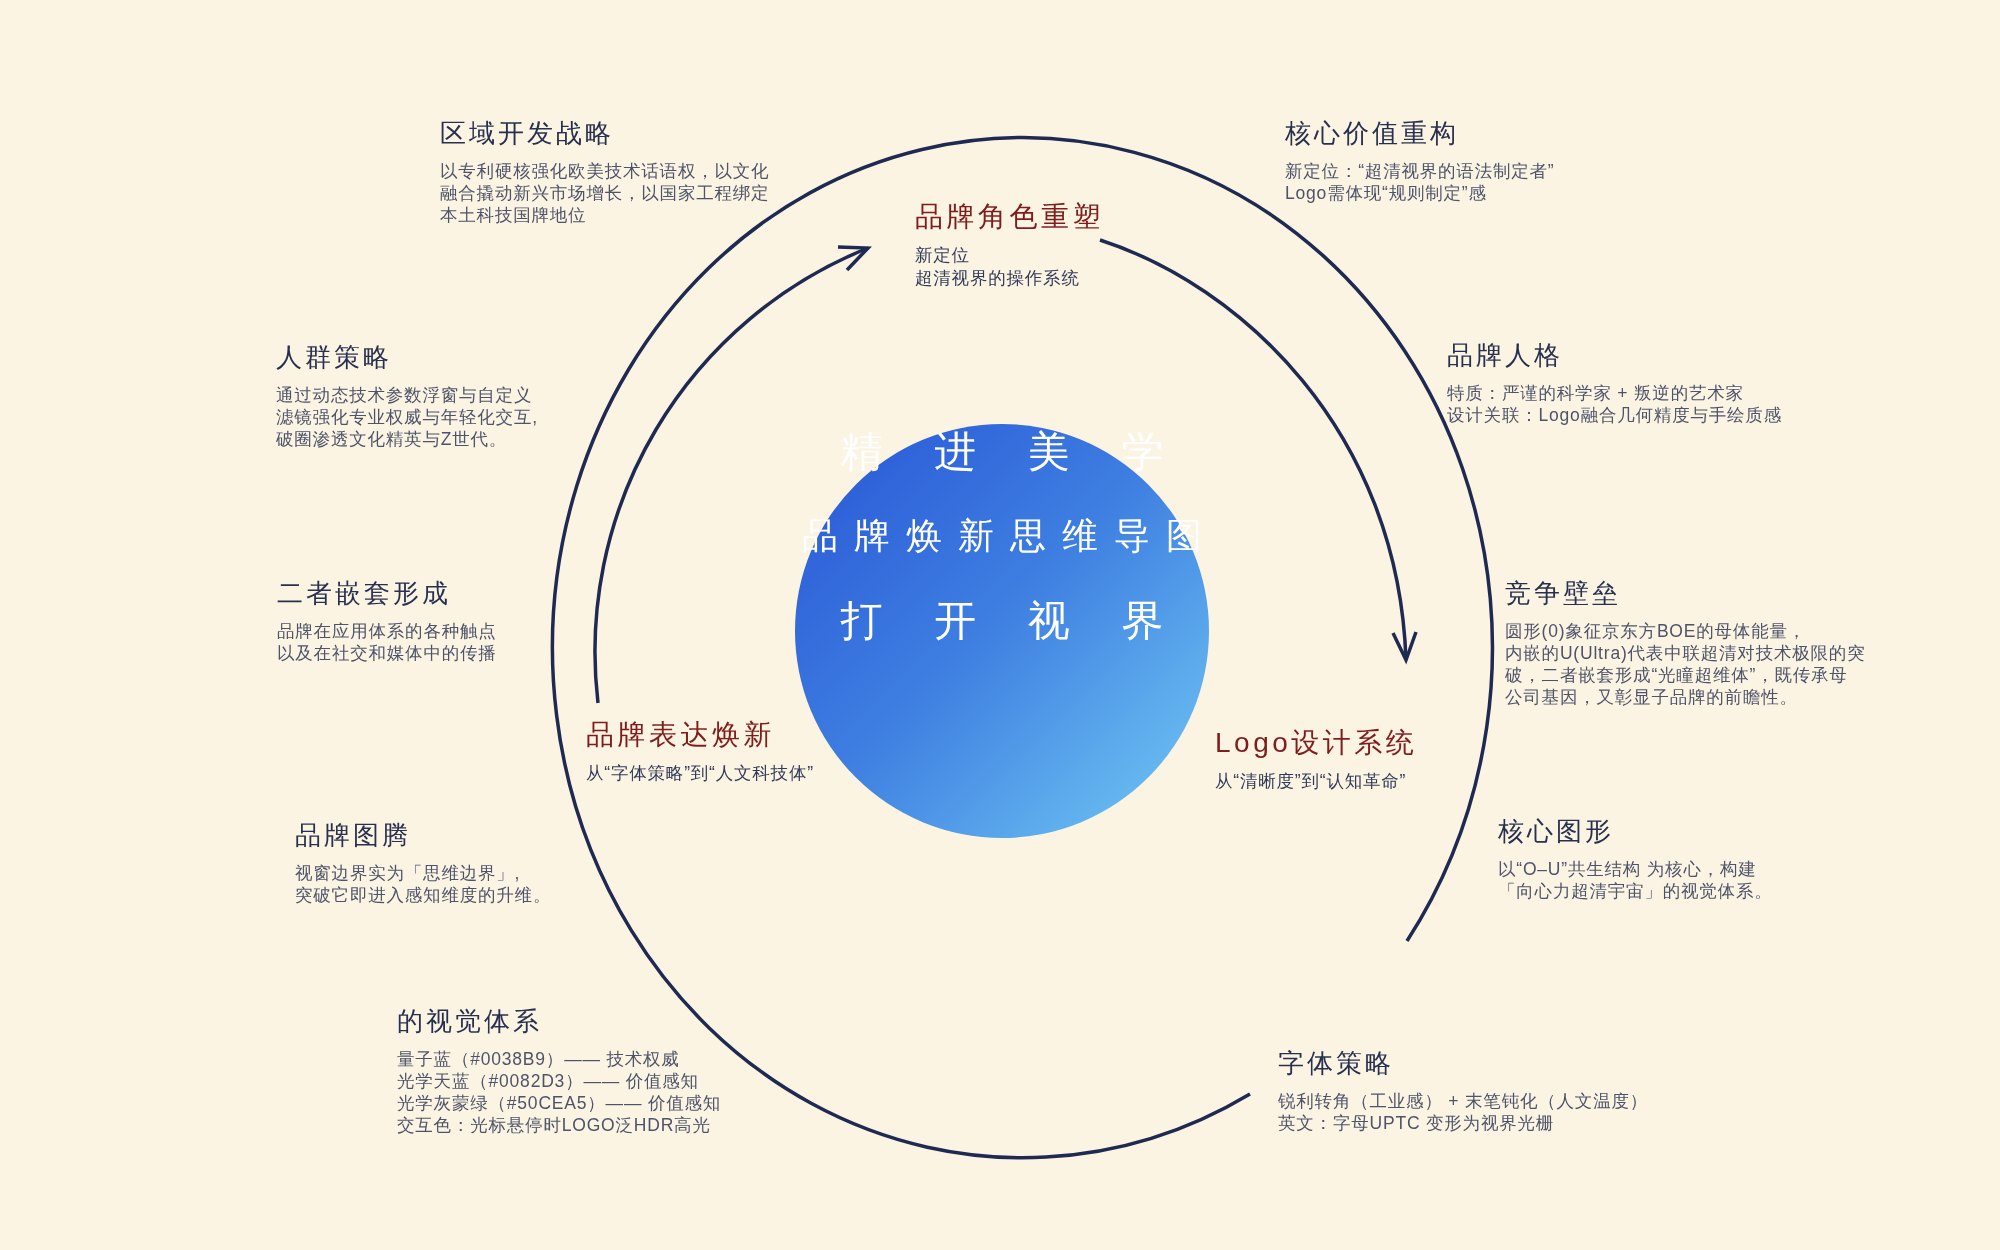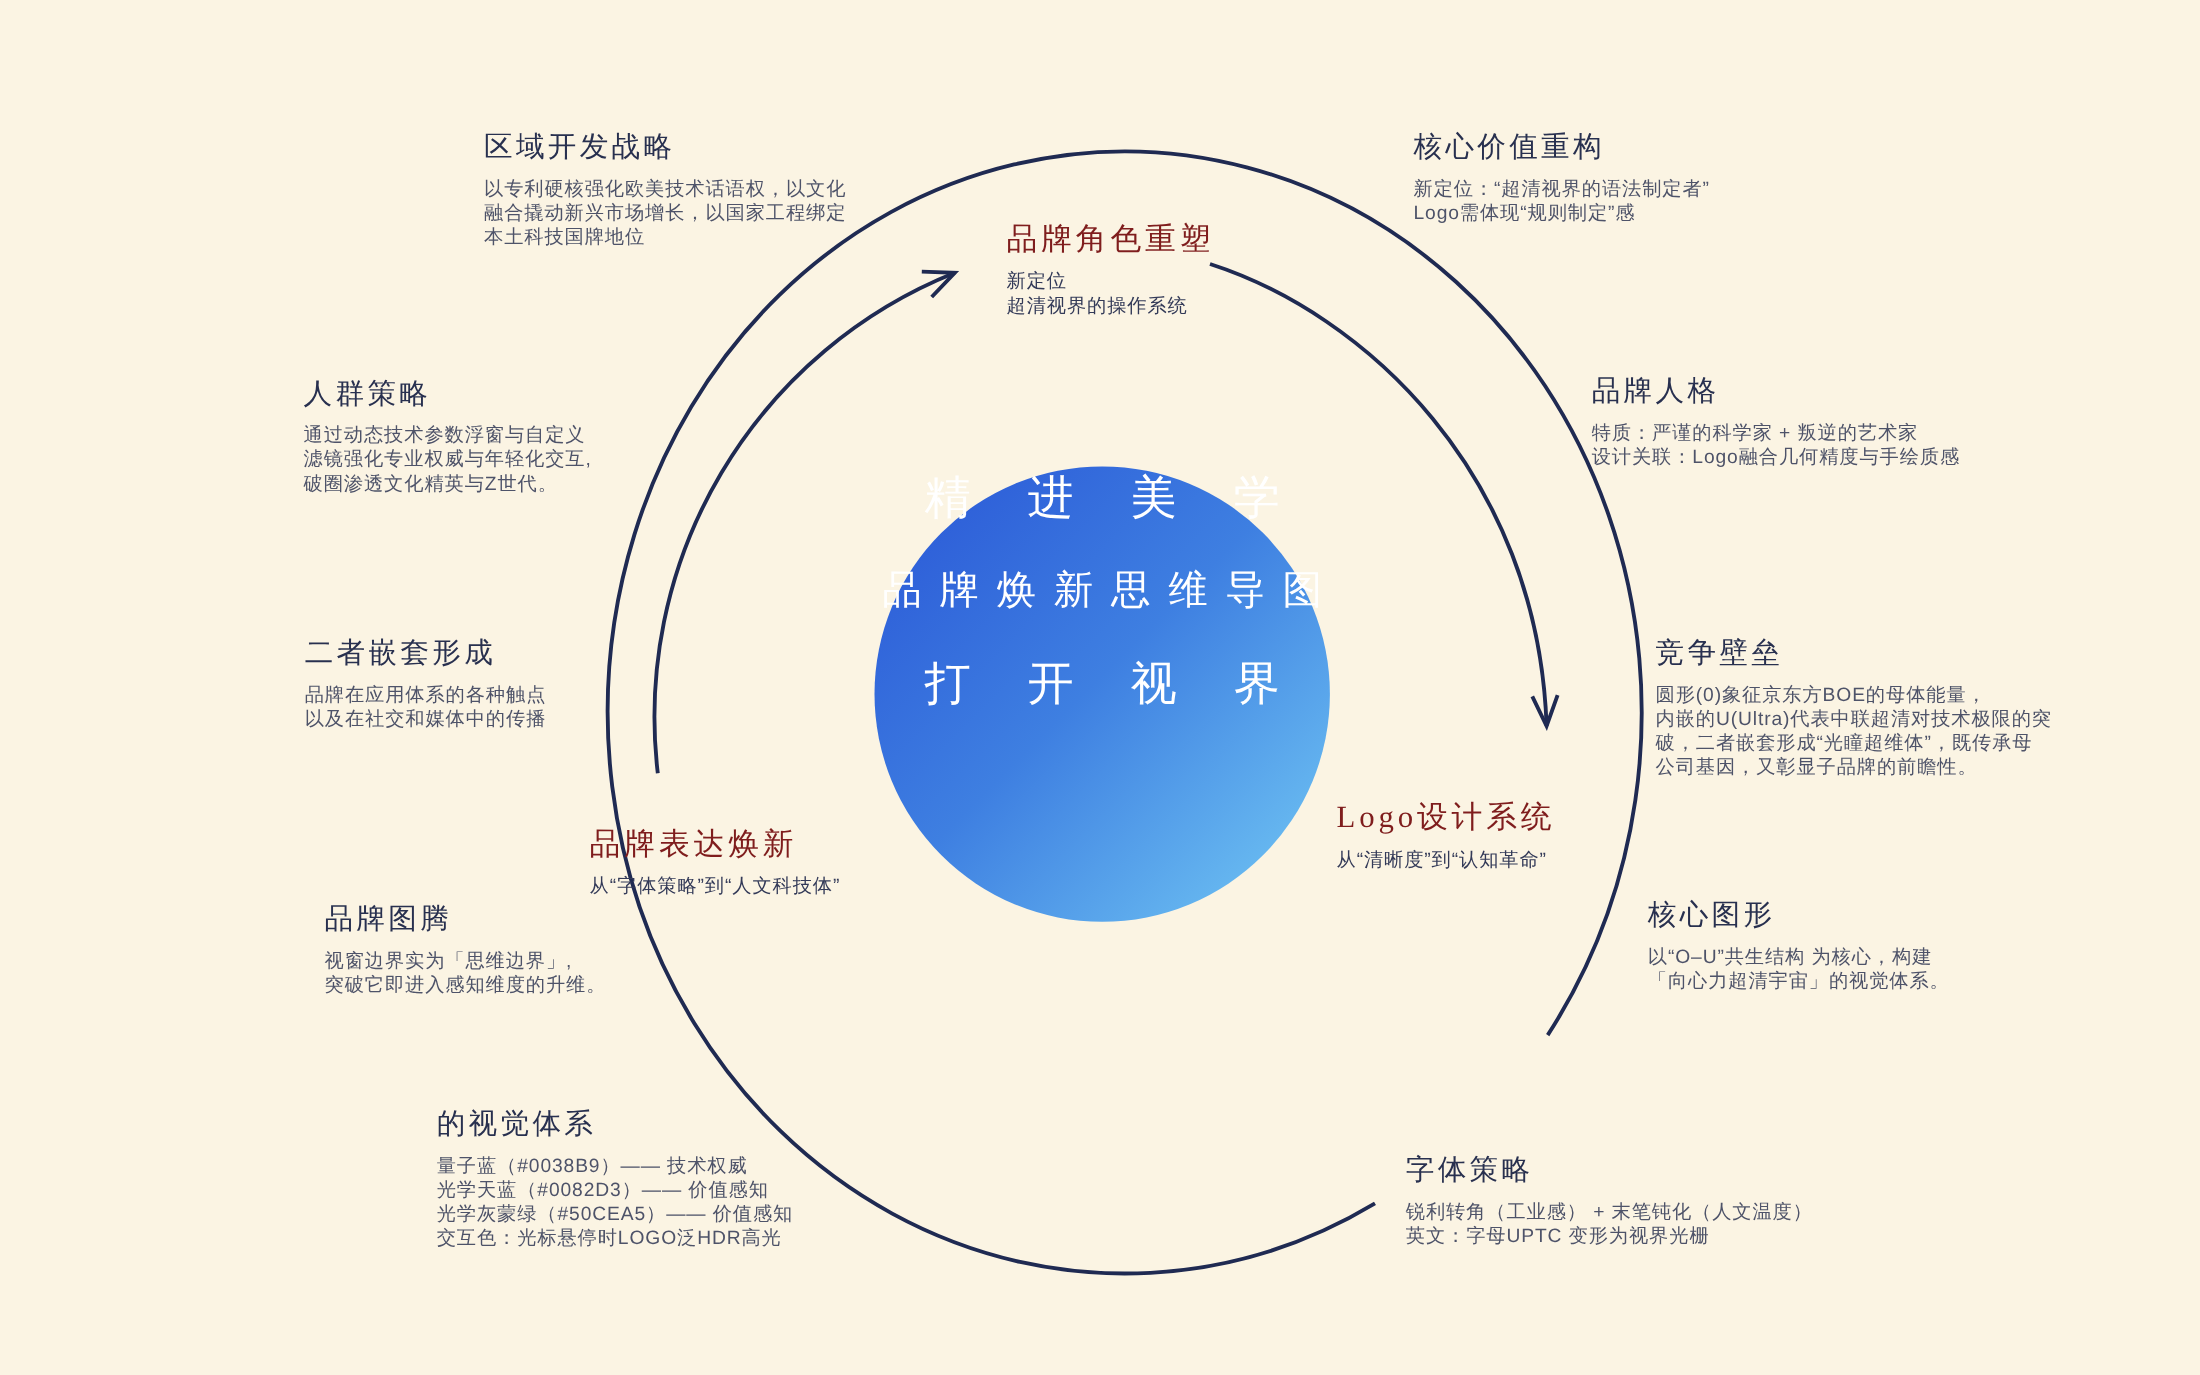--- a/index.html
+++ b/index.html
@@ -5,21 +5,21 @@
   html,body{margin:0;padding:0;background:#e8e8e8;}
   .stage{
     position:relative;width:2000px;height:1250px;overflow:hidden;
     background:#FBF4E3;
     font-family:"Liberation Sans","DejaVu Sans",sans-serif;
   }
   .arrows-svg{position:absolute;left:0;top:0;width:2000px;height:1250px;}
   .node{position:absolute;}
   .node-title{
     font-size:26px;font-weight:500;color:#28304F;letter-spacing:3px;
-    margin-bottom:9px;white-space:pre-line;font-family:Liberation Serif, serif;
+    margin-bottom:9px;white-space:pre-line;
   }
   .node-body{
     font-size:17.5px;line-height:22px;color:#4E5369;letter-spacing:0.8px;
     white-space:pre-line;
   }
   .node--major .node-title{font-size:28px;letter-spacing:3.5px;color:#7f1d1d;margin-bottom:8px;}
   .node--major .node-body{font-size:17.5px;font-weight:500;color:#333A58;line-height:23px;}
   .center-circle{
     position:absolute;left:795px;top:424px;width:414px;height:414px;border-radius:50%;
     background:linear-gradient(135deg,#2955D6 0%,#3E7FE1 48%,#74CBF5 100%);
@@ -89,21 +89,21 @@
   </div>
 
   <div class="node" style="left:1505px;top:576px;">
     <div class="node-title">竞争壁垒</div>
     <div class="node-body">圆形(0)象征京东方BOE的母体能量，
 内嵌的U(Ultra)代表中联超清对技术极限的突
 破，二者嵌套形成“光瞳超维体”，既传承母
 公司基因，又彰显子品牌的前瞻性。</div>
   </div>
 
-  <div class="node node--major" style="left:536px;top:716px;margin-top:32px;">
+  <div class="node node--major" style="left:586px;top:716px;">
     <div class="node-title">品牌表达焕新</div>
     <div class="node-body">从“字体策略”到“人文科技体”</div>
   </div>
 
   <div class="node node--major" style="left:1215px;top:724px;">
     <div class="node-title">Logo设计系统</div>
     <div class="node-body">从“清晰度”到“认知革命”</div>
   </div>
 
   <div class="node" style="left:295px;top:818px;">

